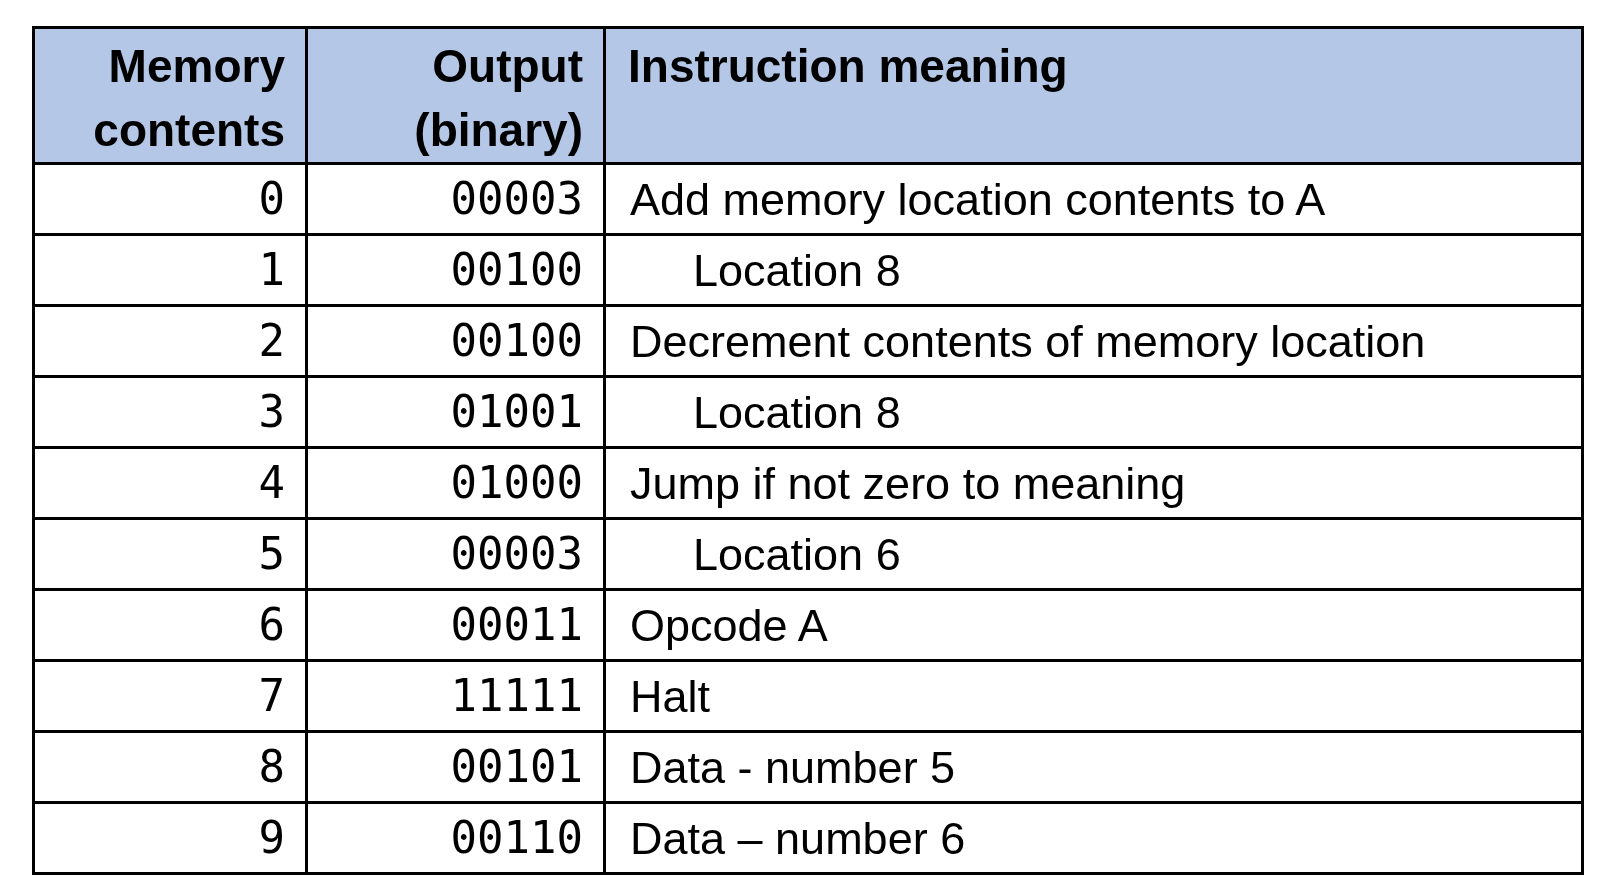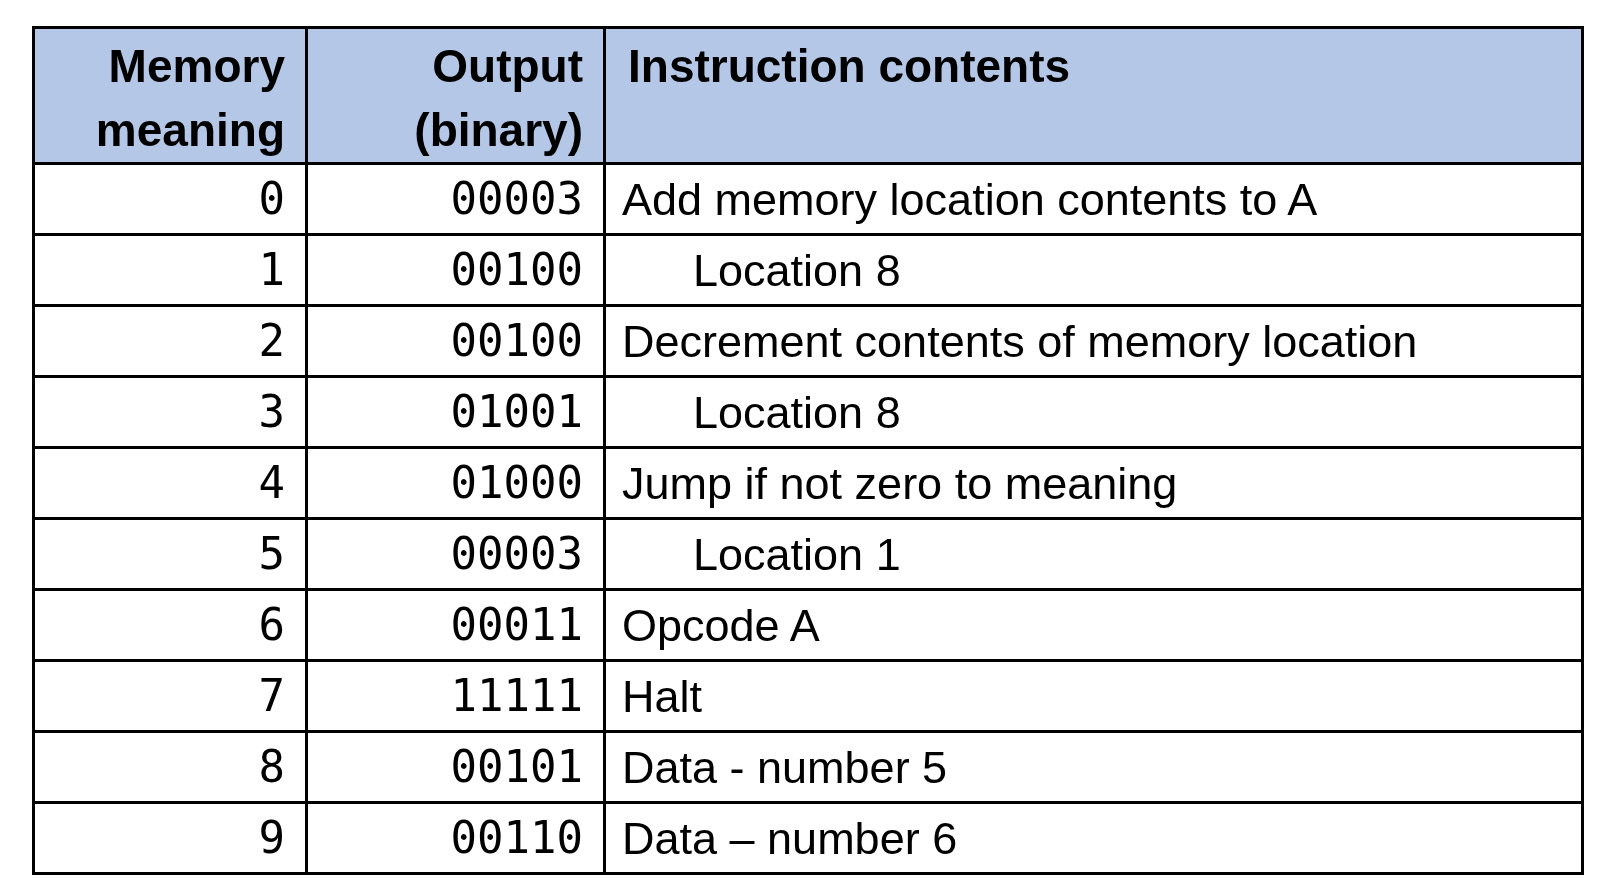--- a/index.html
+++ b/index.html
@@ -63,21 +63,21 @@
   }
   td.cell-mono {
     font-family: "DejaVu Sans Mono", monospace;
     font-size: 44px;
     text-align: right;
     padding-right: 20px;
     letter-spacing: 0px;
   }
   td.cell-meaning {
     text-align: left;
-    padding-left: 16px;
+    padding-left: 24px;
     white-space: nowrap;
   }
   td.cell-meaning.indent {
     padding-left: 87px;
   }
 </style>
 </head>
 <body>
 
 <div class="screen">
@@ -85,28 +85,28 @@
     <table class="opcode-table">
       <colgroup>
         <col class="c-location">
         <col class="c-opcode">
         <col class="c-meaning">
       </colgroup>
       <thead>
         <tr>
           <th class="h-right">
             <span class="th-line">Memory</span>
-            <span class="th-line">meaning</span>
+            <span class="th-line">contents</span>
           </th>
           <th class="h-right">
             <span class="th-line">Output</span>
             <span class="th-line">(binary)</span>
           </th>
           <th class="h-left">
-            <span class="th-line">Instruction contents</span>
+            <span class="th-line">Instruction meaning</span>
           </th>
         </tr>
       </thead>
       <tbody>
   <tr>
     <td class="cell-mono">0</td>
     <td class="cell-mono">00003</td>
     <td class="cell-meaning">Add memory location contents to A</td>
   </tr>
 
@@ -130,21 +130,21 @@
 
   <tr>
     <td class="cell-mono">4</td>
     <td class="cell-mono">01000</td>
     <td class="cell-meaning">Jump if not zero to meaning</td>
   </tr>
 
   <tr>
     <td class="cell-mono">5</td>
     <td class="cell-mono">00003</td>
-    <td class="cell-meaning indent">Location 1</td>
+    <td class="cell-meaning indent">Location 6</td>
   </tr>
 
   <tr>
     <td class="cell-mono">6</td>
     <td class="cell-mono">00011</td>
     <td class="cell-meaning">Opcode A</td>
   </tr>
 
   <tr>
     <td class="cell-mono">7</td>

